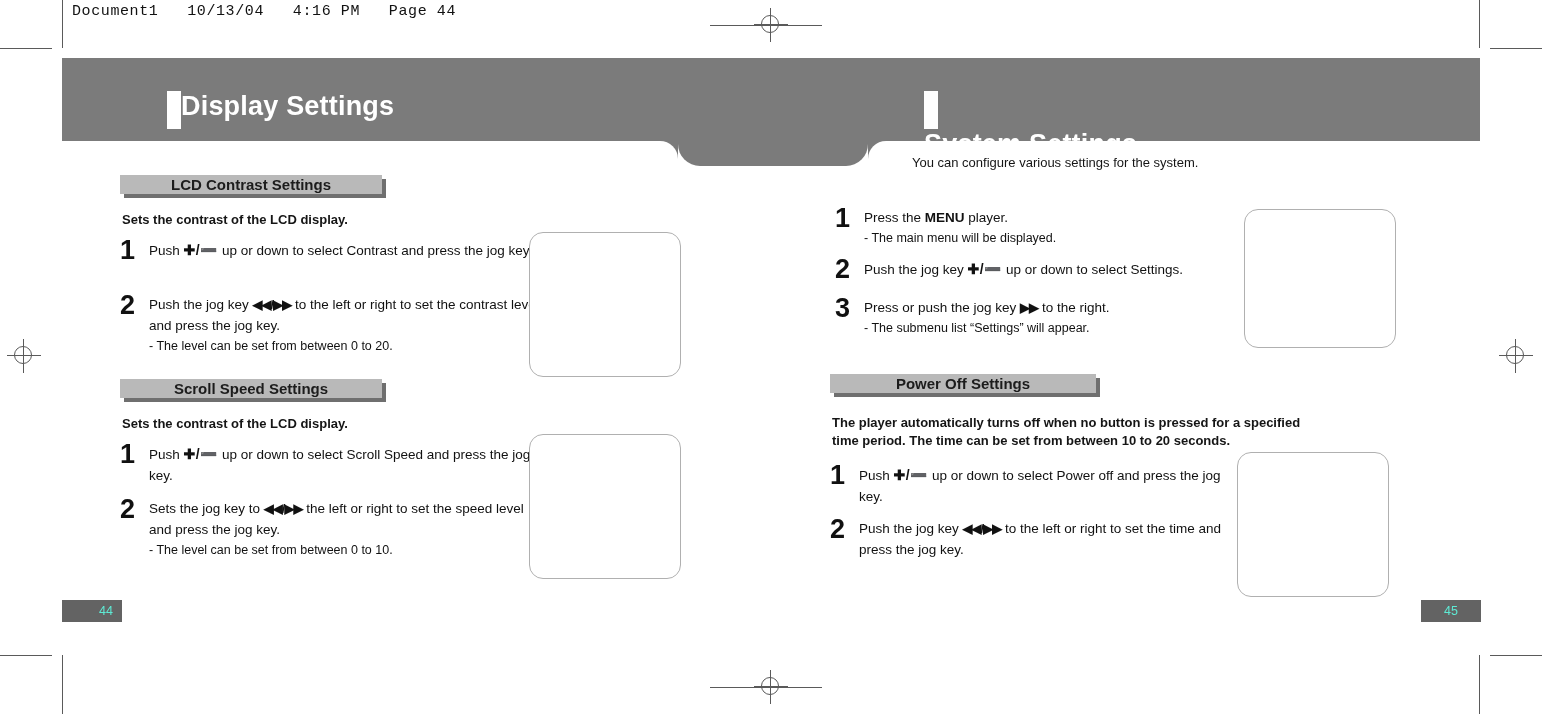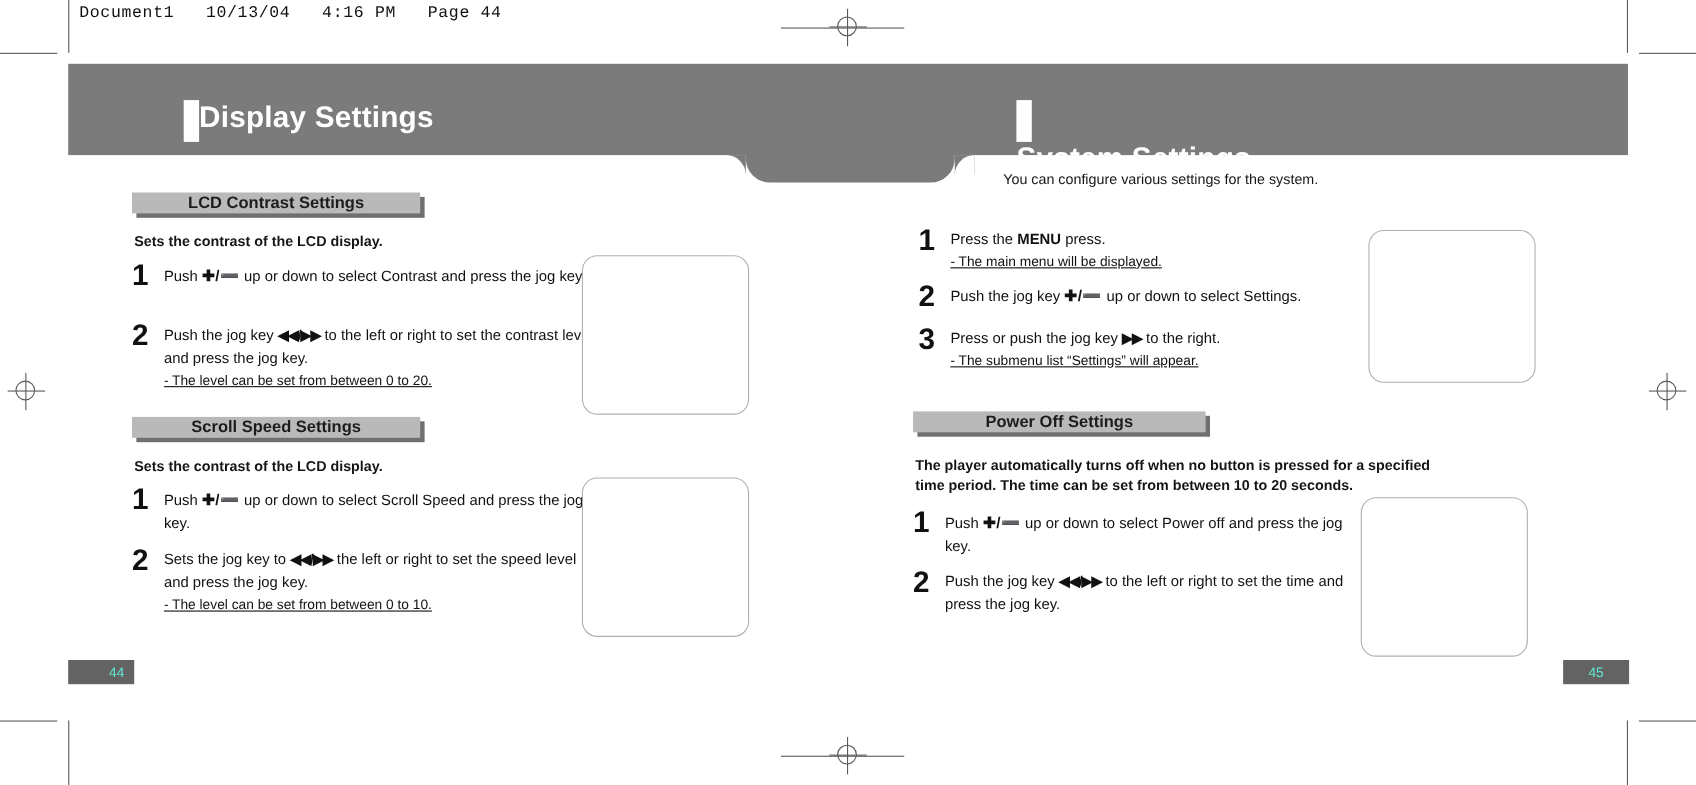--- a/index.html
+++ b/index.html
@@ -167,21 +167,20 @@
   .step-body {
     font-size: 13.5px;
     line-height: 1.55;
     color: #111;
     padding-top: 2px;
   }
   .step-sub {
     font-size: 12.5px;
     line-height: 1.5;
     color: #111;
-    text-decoration: underline;
   }
   .kb {
     font-weight: bold;
     font-size: 14px;
     letter-spacing: 0.5px;
   }
   .glyph {
     font-weight: bold;
     font-size: 13px;
     letter-spacing: -1px;
@@ -318,21 +317,21 @@
 
 <div class="page" id="page-right">
 
   <div class="sec-desc normal" style="position:absolute; left:122px; top:4px; width:460px;">You can configure various settings for the system.</div>
 
   <div class="step" style="position:absolute; left:45px; top:56px; width:400px;">
     <span class="step-num">1</span>
     <span class="step-body">
       <span>Press the</span>
       <b class="inline-bold">MENU</b>
-      <span>press.</span>
+      <span>player.</span>
       <span class="step-sub" style="display:block;">- The main menu will be displayed.</span>
     </span>
   </div>
 
   <div class="step" style="position:absolute; left:45px; top:107px; width:420px;">
     <span class="step-num">2</span>
     <span class="step-body">
       <span>Push the jog key</span>
       <span class="kb">✚/➖</span>
       <span>up or down to select Settings.</span>

